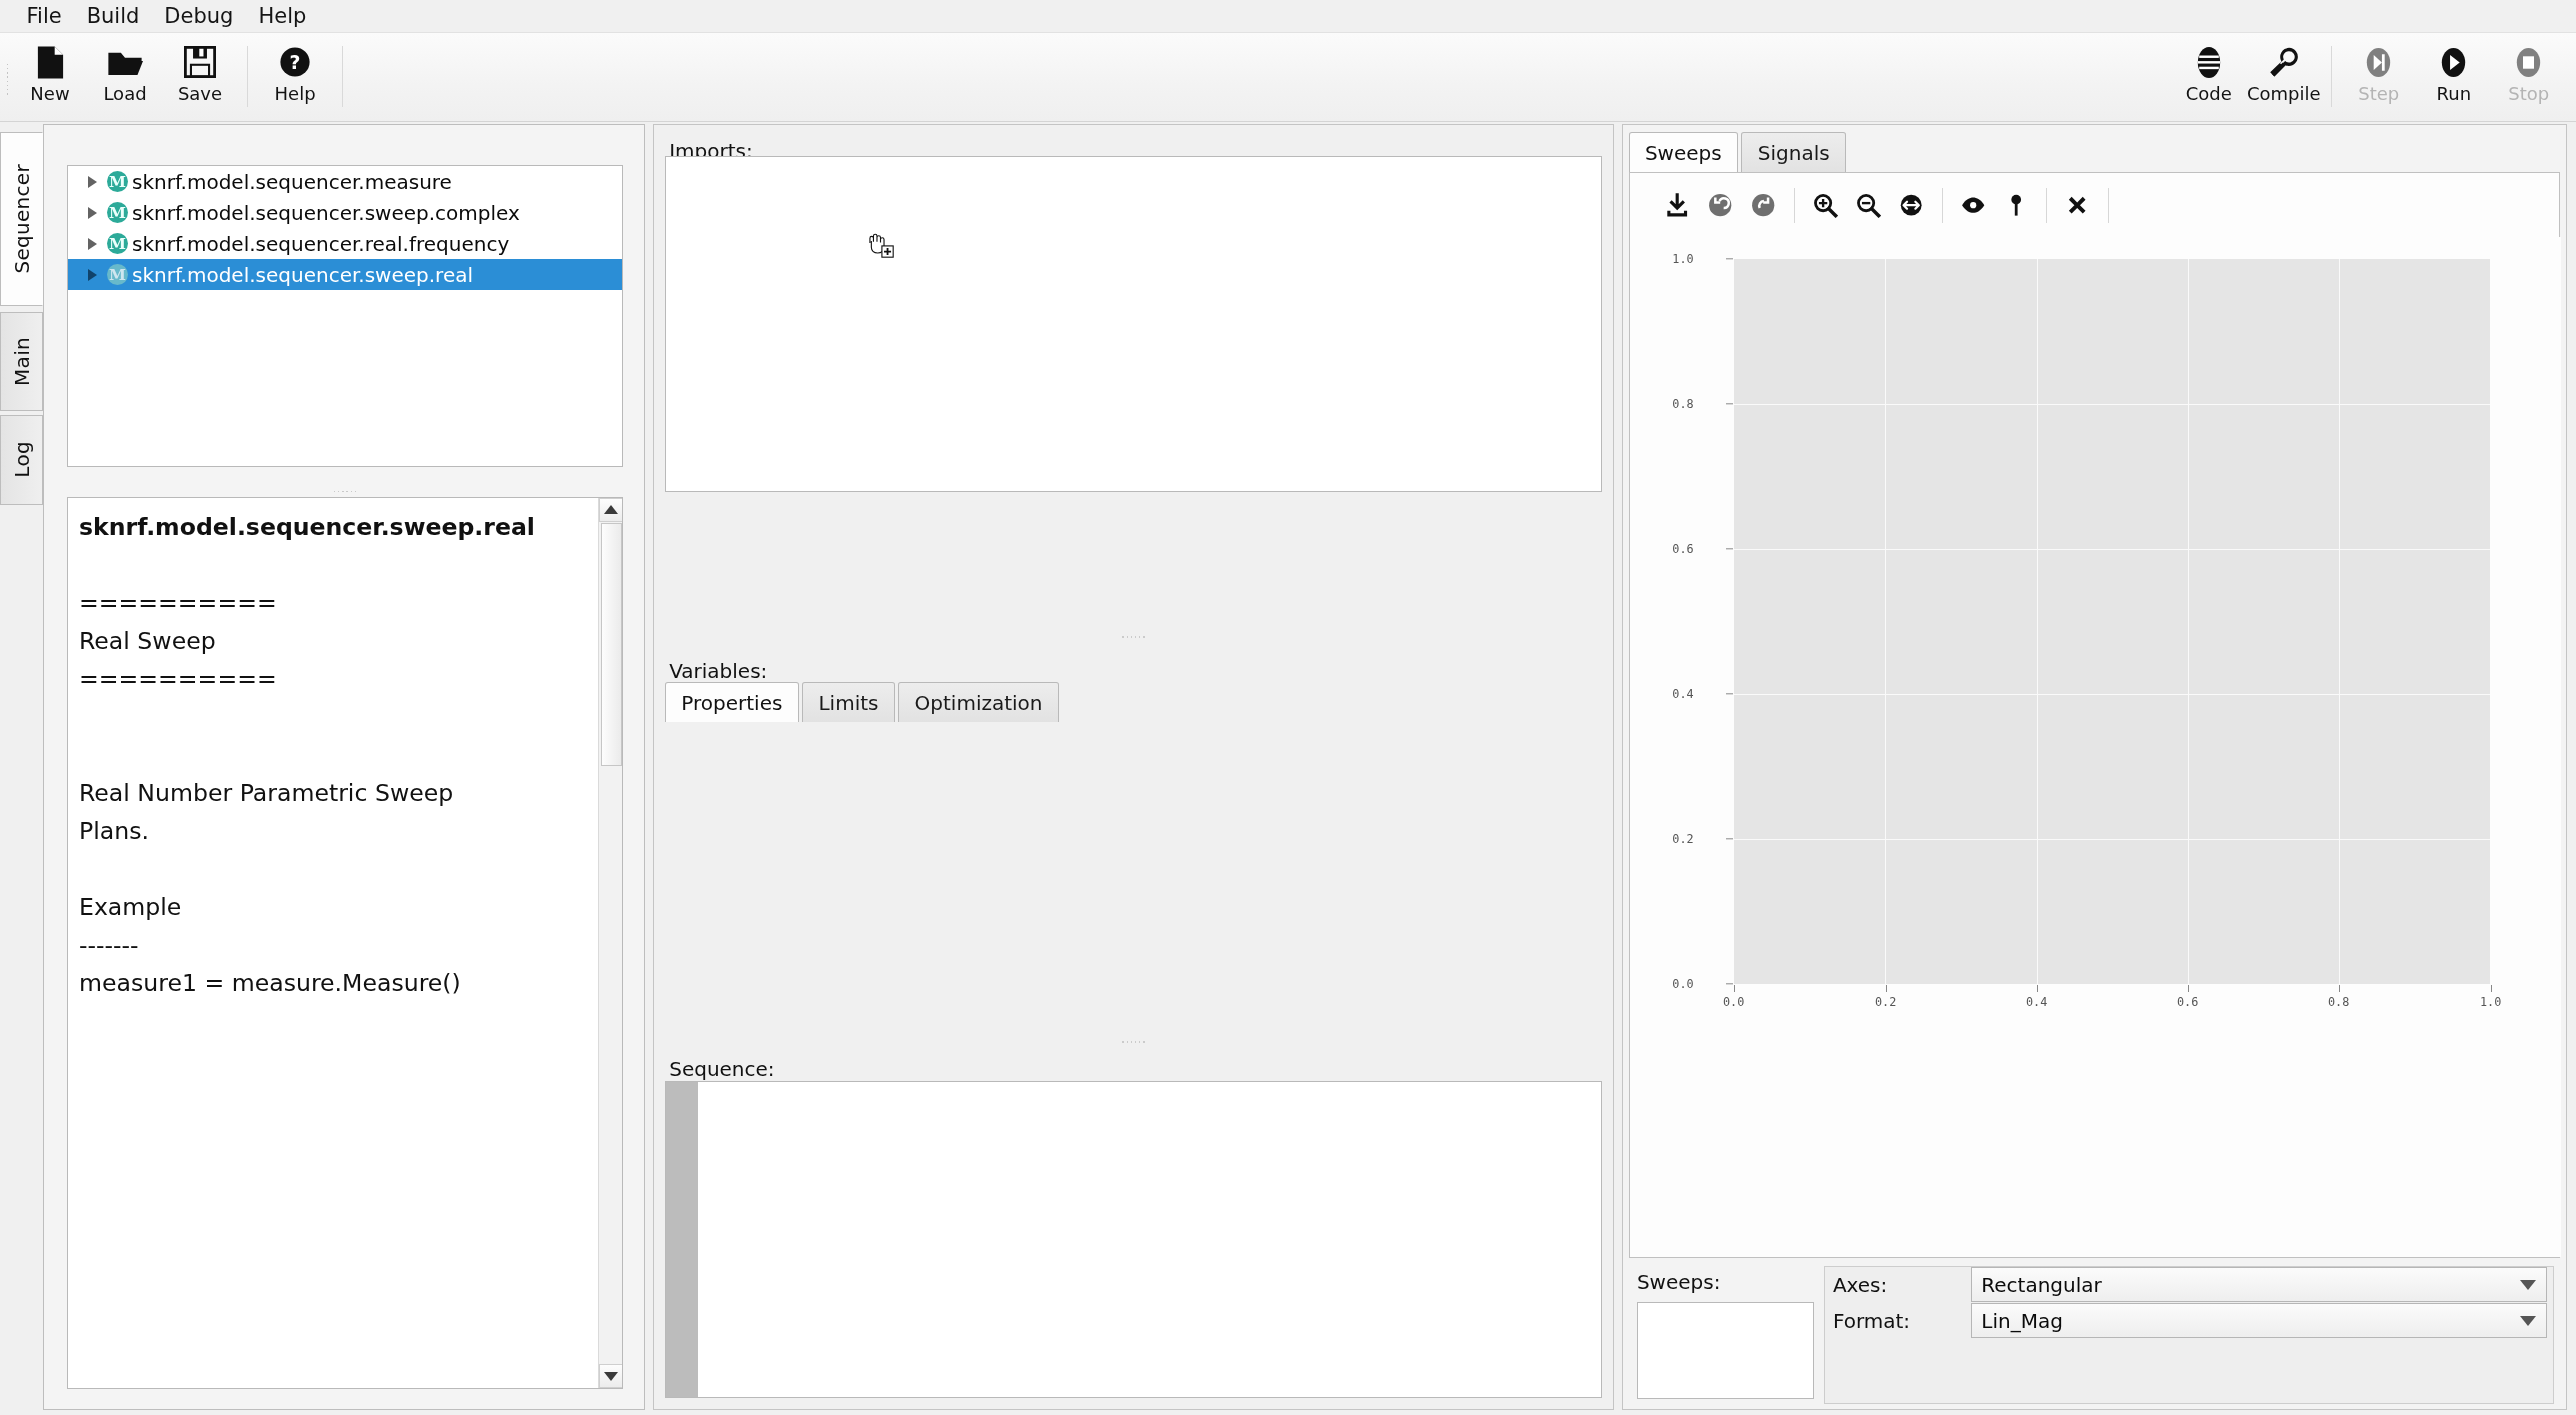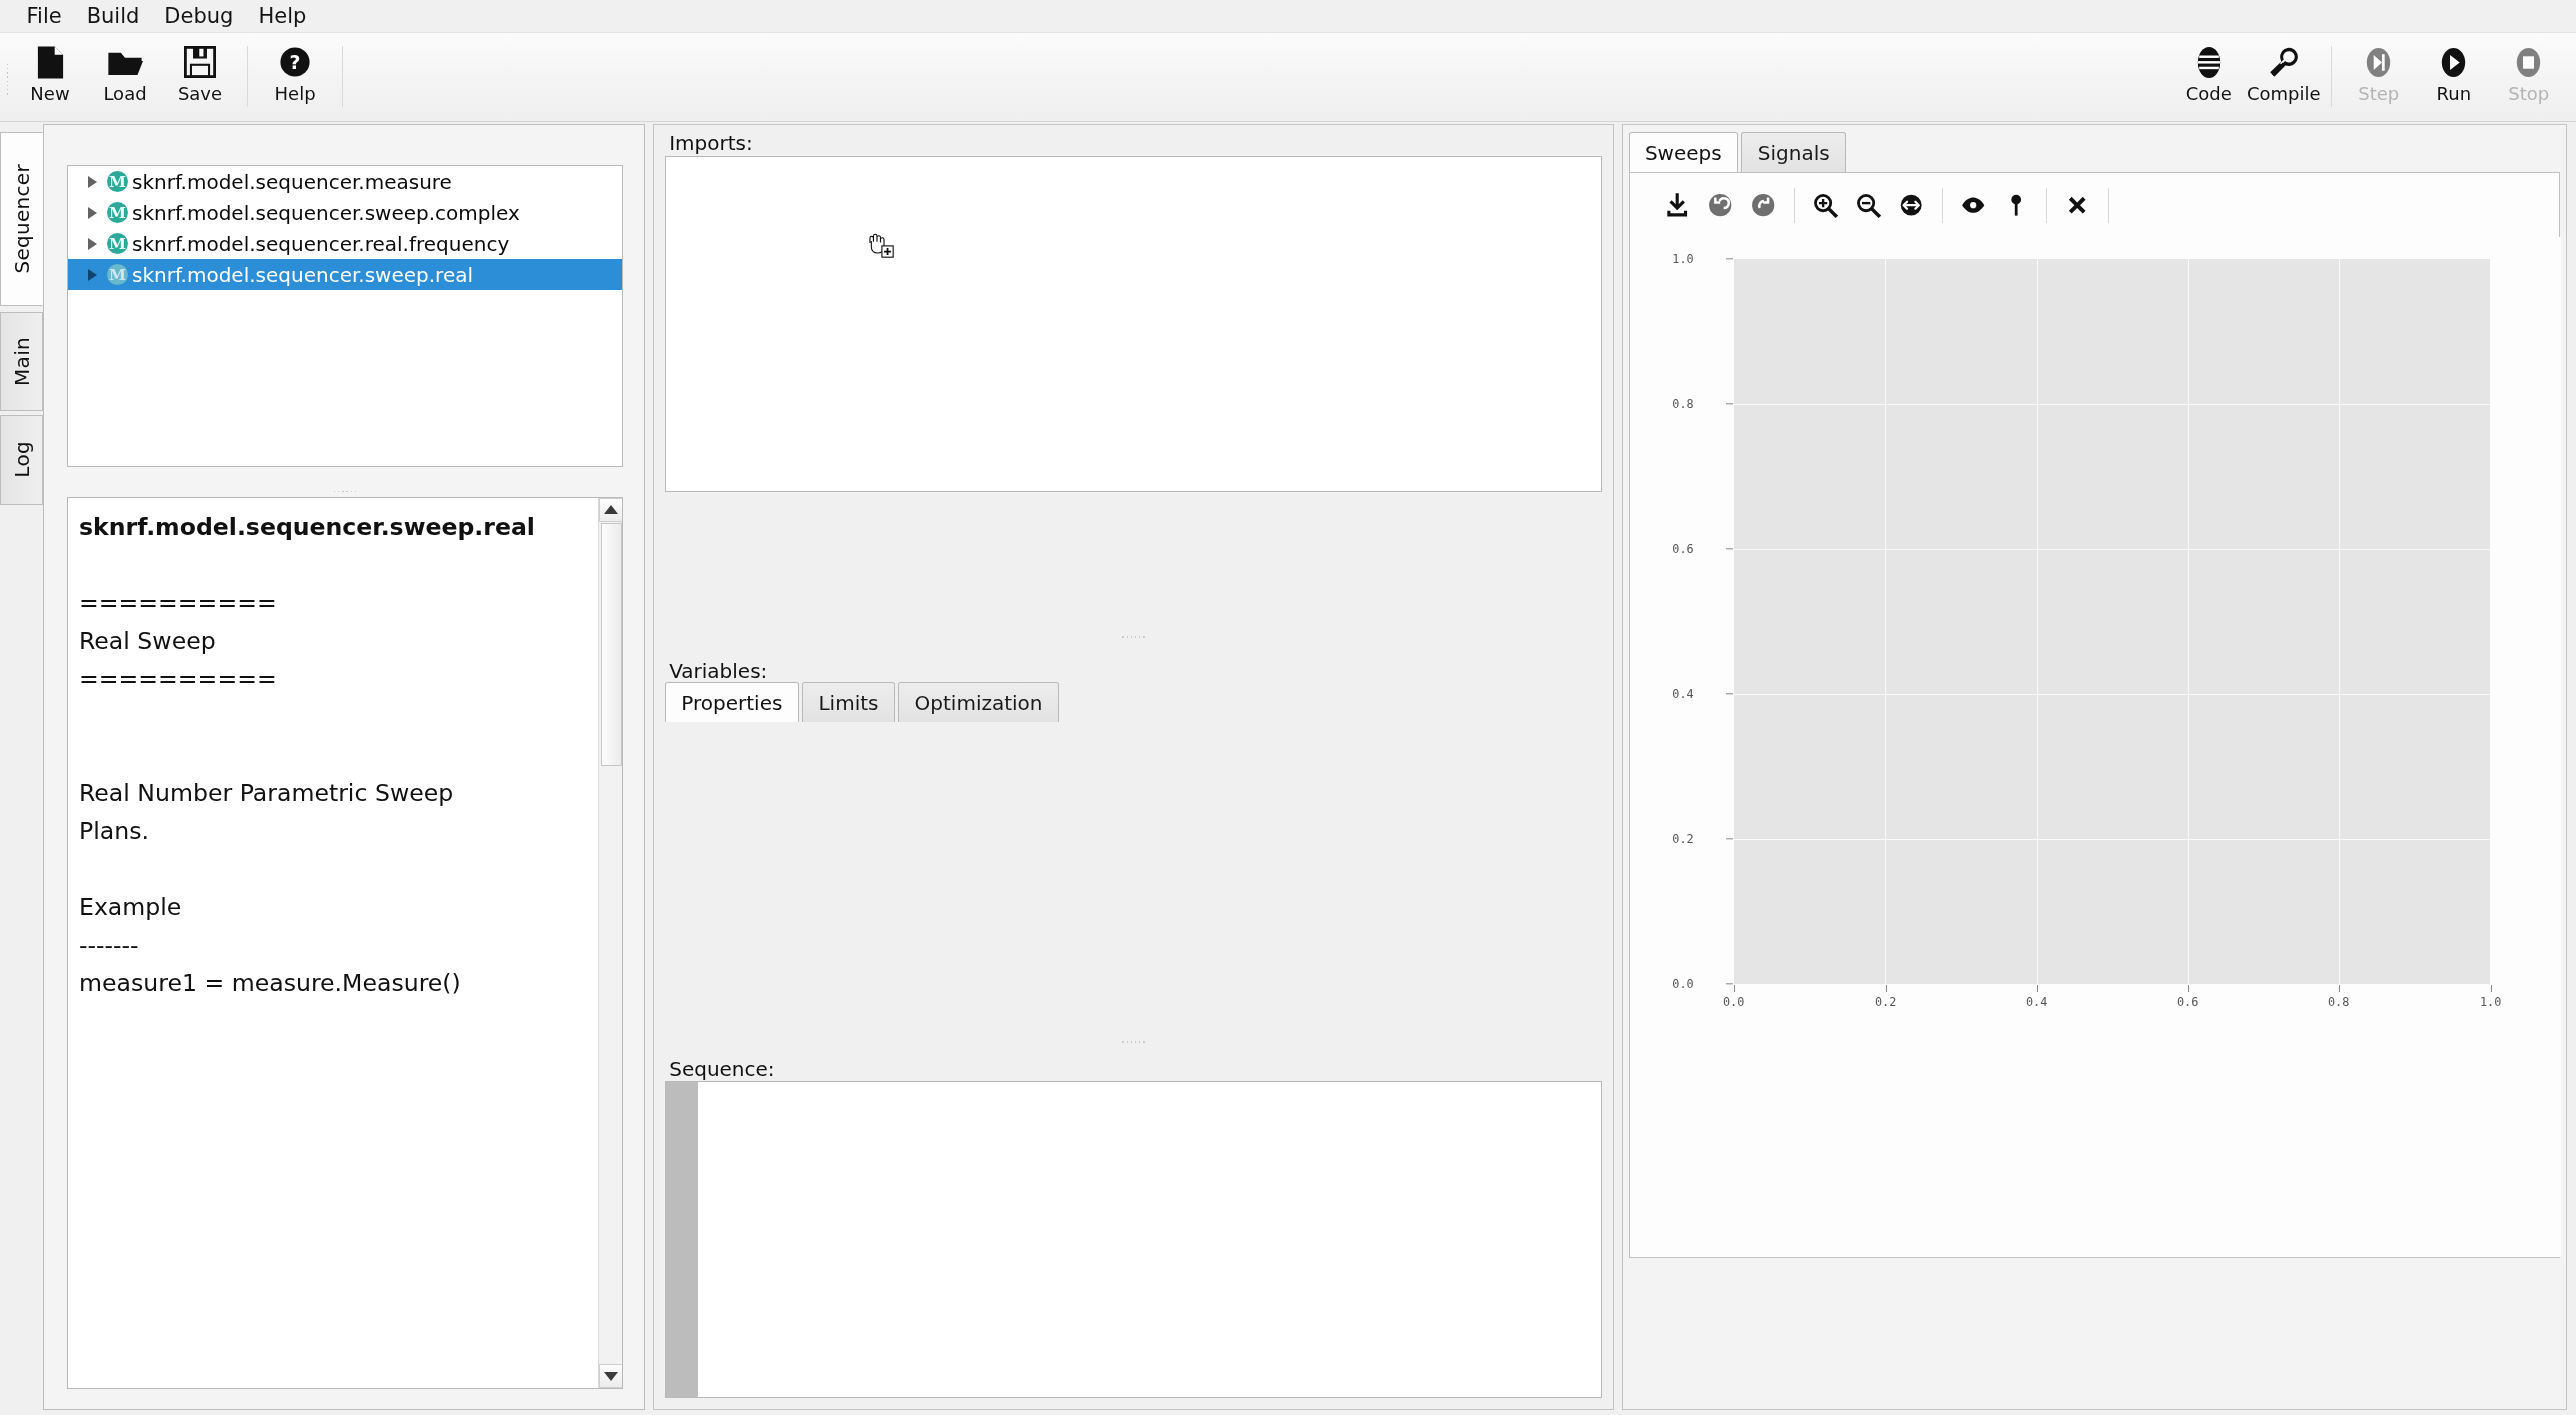--- a/index.html
+++ b/index.html
@@ -446,21 +446,21 @@
         <div class="arrow bottom">
             <div class="tri-down"></div>
           </div>
       </div>
     </div>
   </div>
 </div>
 
 <div id="center-pane">
 
-  <div class="group-title" style="position:absolute;left:11px;top:0;">Imports:</div>
+  <div class="group-title" style="position:absolute;left:11px;top:8px;">Imports:</div>
 
   <div id="imports-box" class="white-box"></div>
 
   <div class="hsplit" style="position:absolute;left:11px;top:507px;width:937px;">
     <i></i>
       <i></i>
       <i></i>
       <i></i>
       <i></i>
       <i></i>
@@ -607,20 +607,40 @@
       <div class="xtick" style="left:407px;">0.4</div>
       <div class="xtick-mark" style="left:558px;"></div>
       <div class="xtick" style="left:558px;">0.6</div>
       <div class="xtick-mark" style="left:709px;"></div>
       <div class="xtick" style="left:709px;">0.8</div>
       <div class="xtick-mark" style="left:861px;"></div>
       <div class="xtick" style="left:861px;">1.0</div>
     </div>
   </div>
 
+  <div id="plot-bottom">
+    <div id="sweeps-label">Sweeps:</div>
+    <div id="sweeps-list"></div>
+    <div id="axes-form">
+      <div class="form-row">
+        <div class="form-label">Axes:</div>
+        <div class="combo">
+          <span class="cval">Rectangular</span>
+          <span class="carrow"></span>
+        </div>
+      </div>
+      <div class="form-row">
+        <div class="form-label">Format:</div>
+        <div class="combo">
+          <span class="cval">Lin_Mag</span>
+          <span class="carrow"></span>
+        </div>
+      </div>
+    </div>
+  </div>
 </div>
 
 <div id="cursor">
   <svg width="31" height="31" viewBox="0 0 44 44">
     <path d="M7 20v-7a2.5 2.5 0 015 0v5 M12 18v-8a2.5 2.5 0 015 0v8 M17 18v-6a2.5 2.5 0 015 0v7 M22 19v-4a2.5 2.5 0 015 0v11c0 5-4 8-9 8s-9-3-9-8v-9" fill="#fff" stroke="#111" stroke-width="1.6" stroke-linejoin="round"></path>
     <rect x="24" y="24" width="16" height="16" fill="#fff" stroke="#111" stroke-width="1.6"></rect>
     <path d="M32 27v10M27 32h10" stroke="#111" stroke-width="2.6"></path>
   </svg>
 </div>
 

